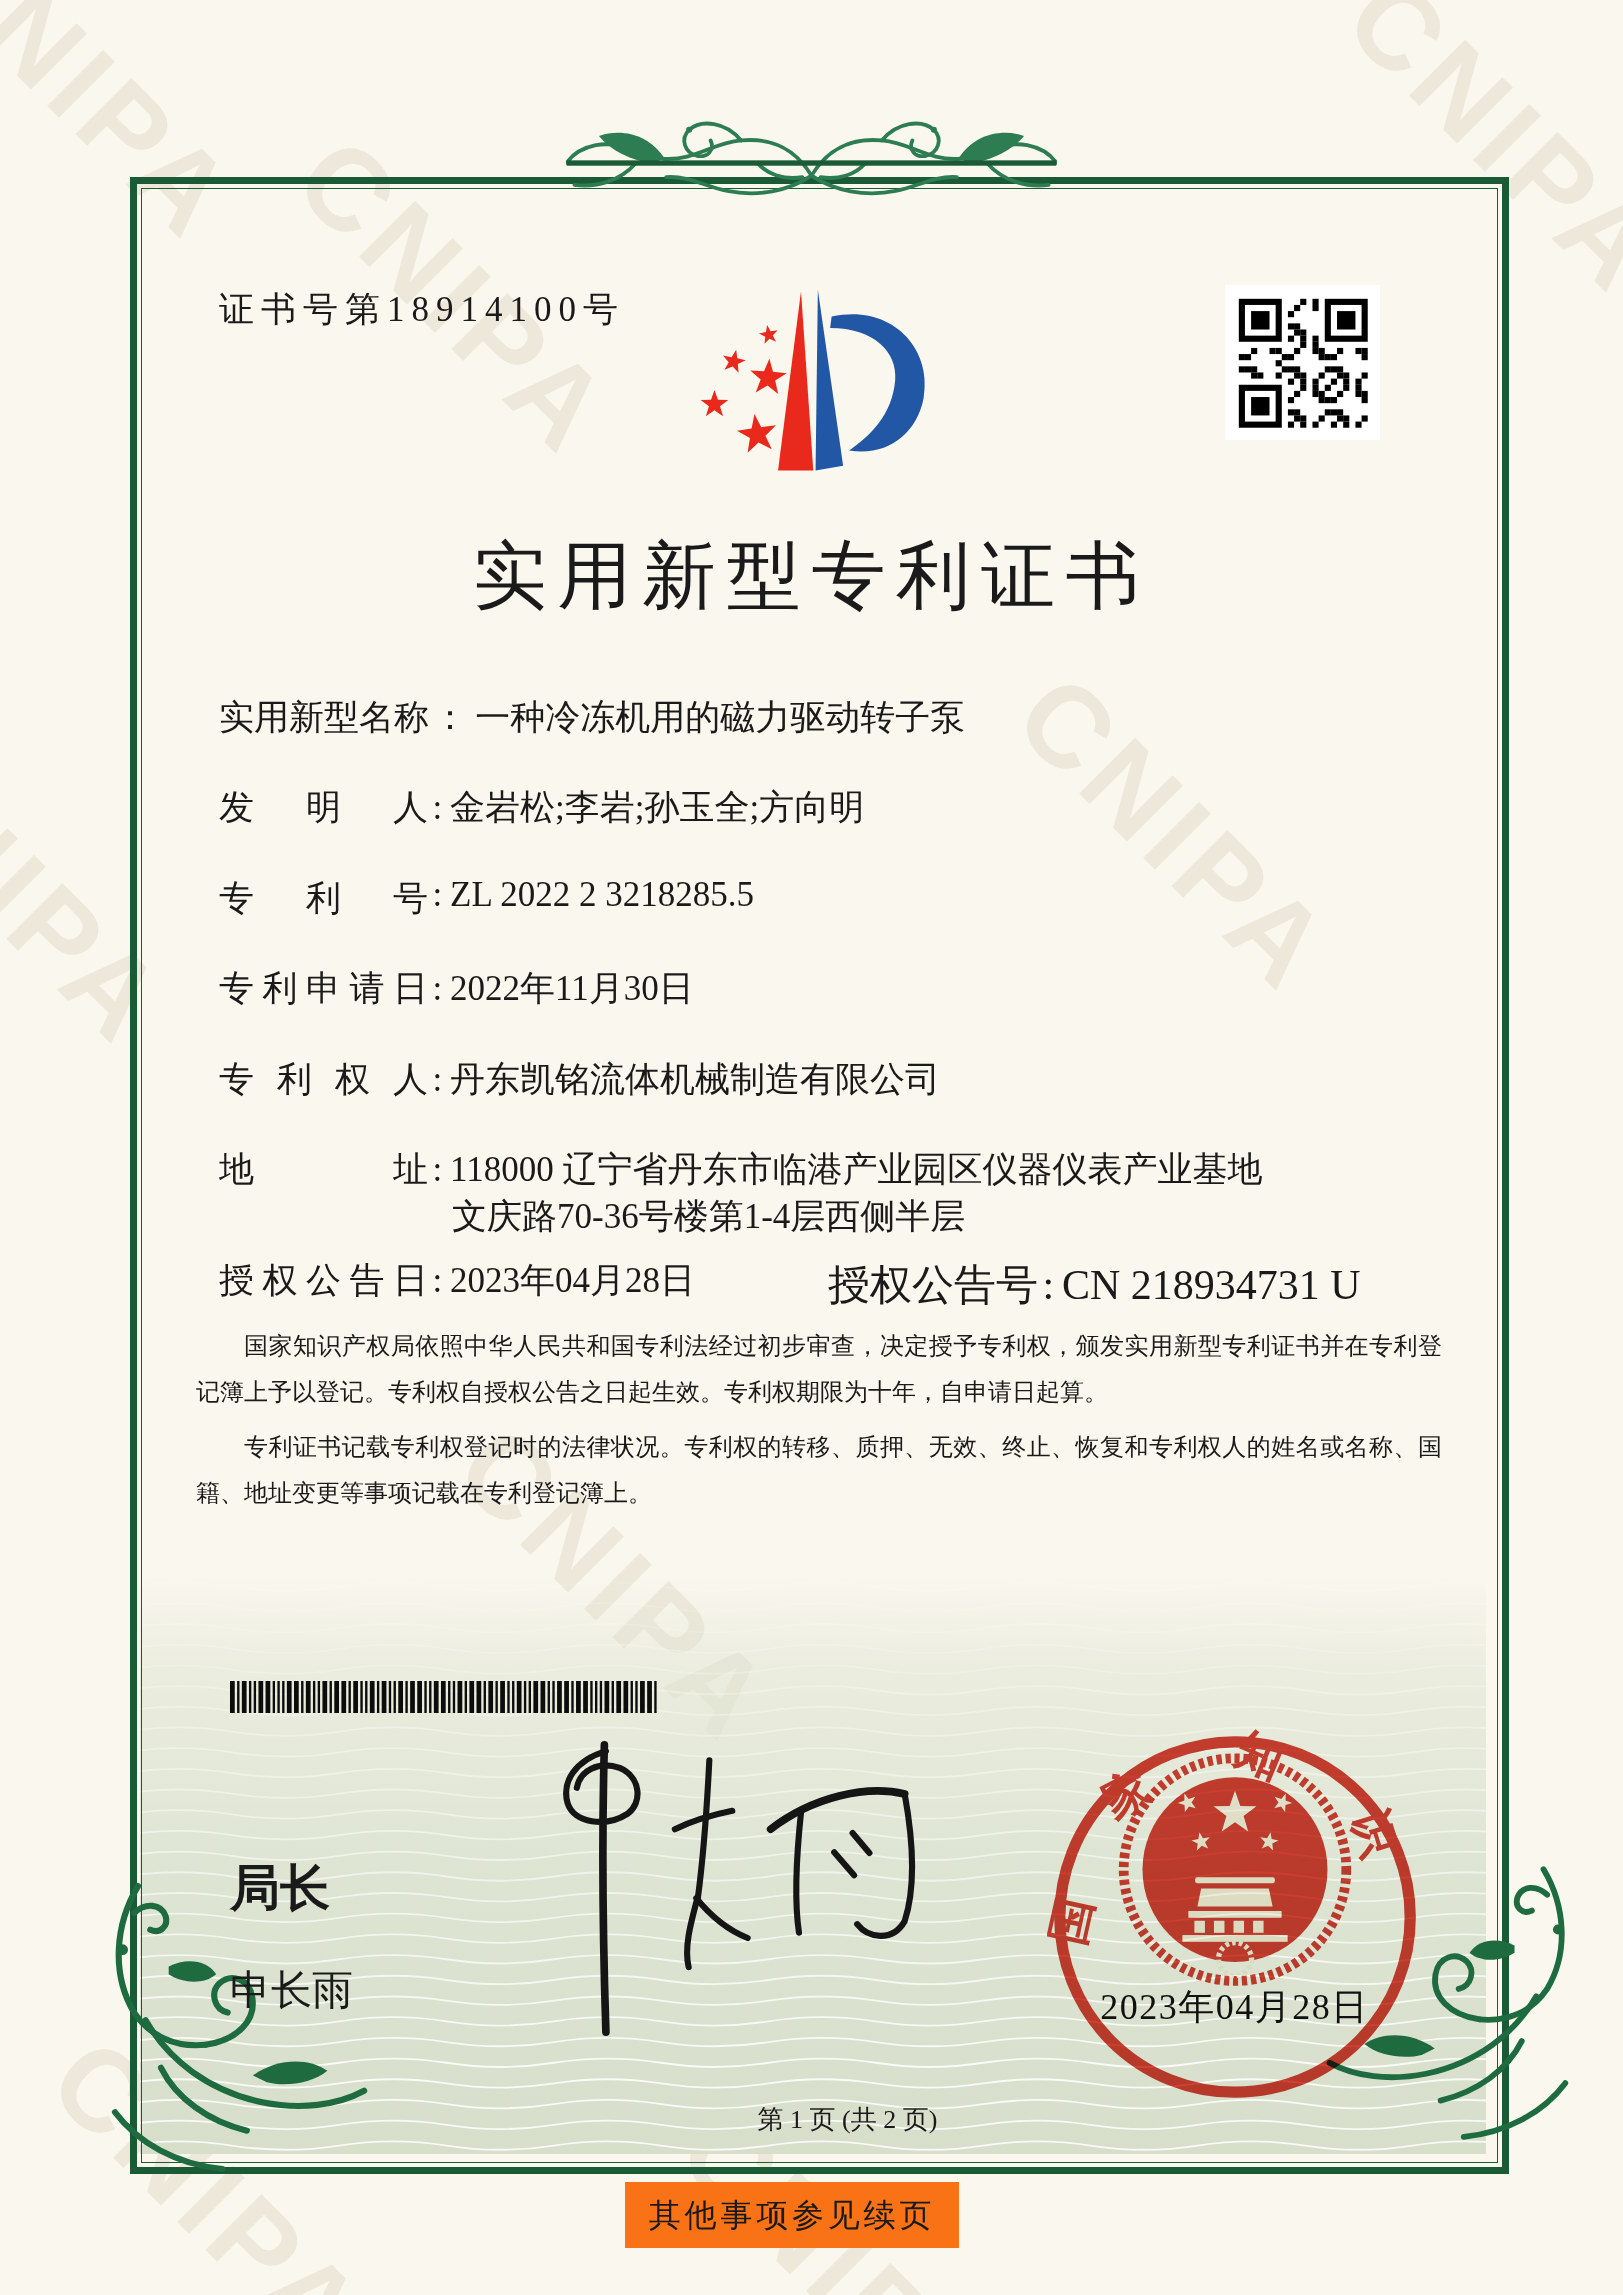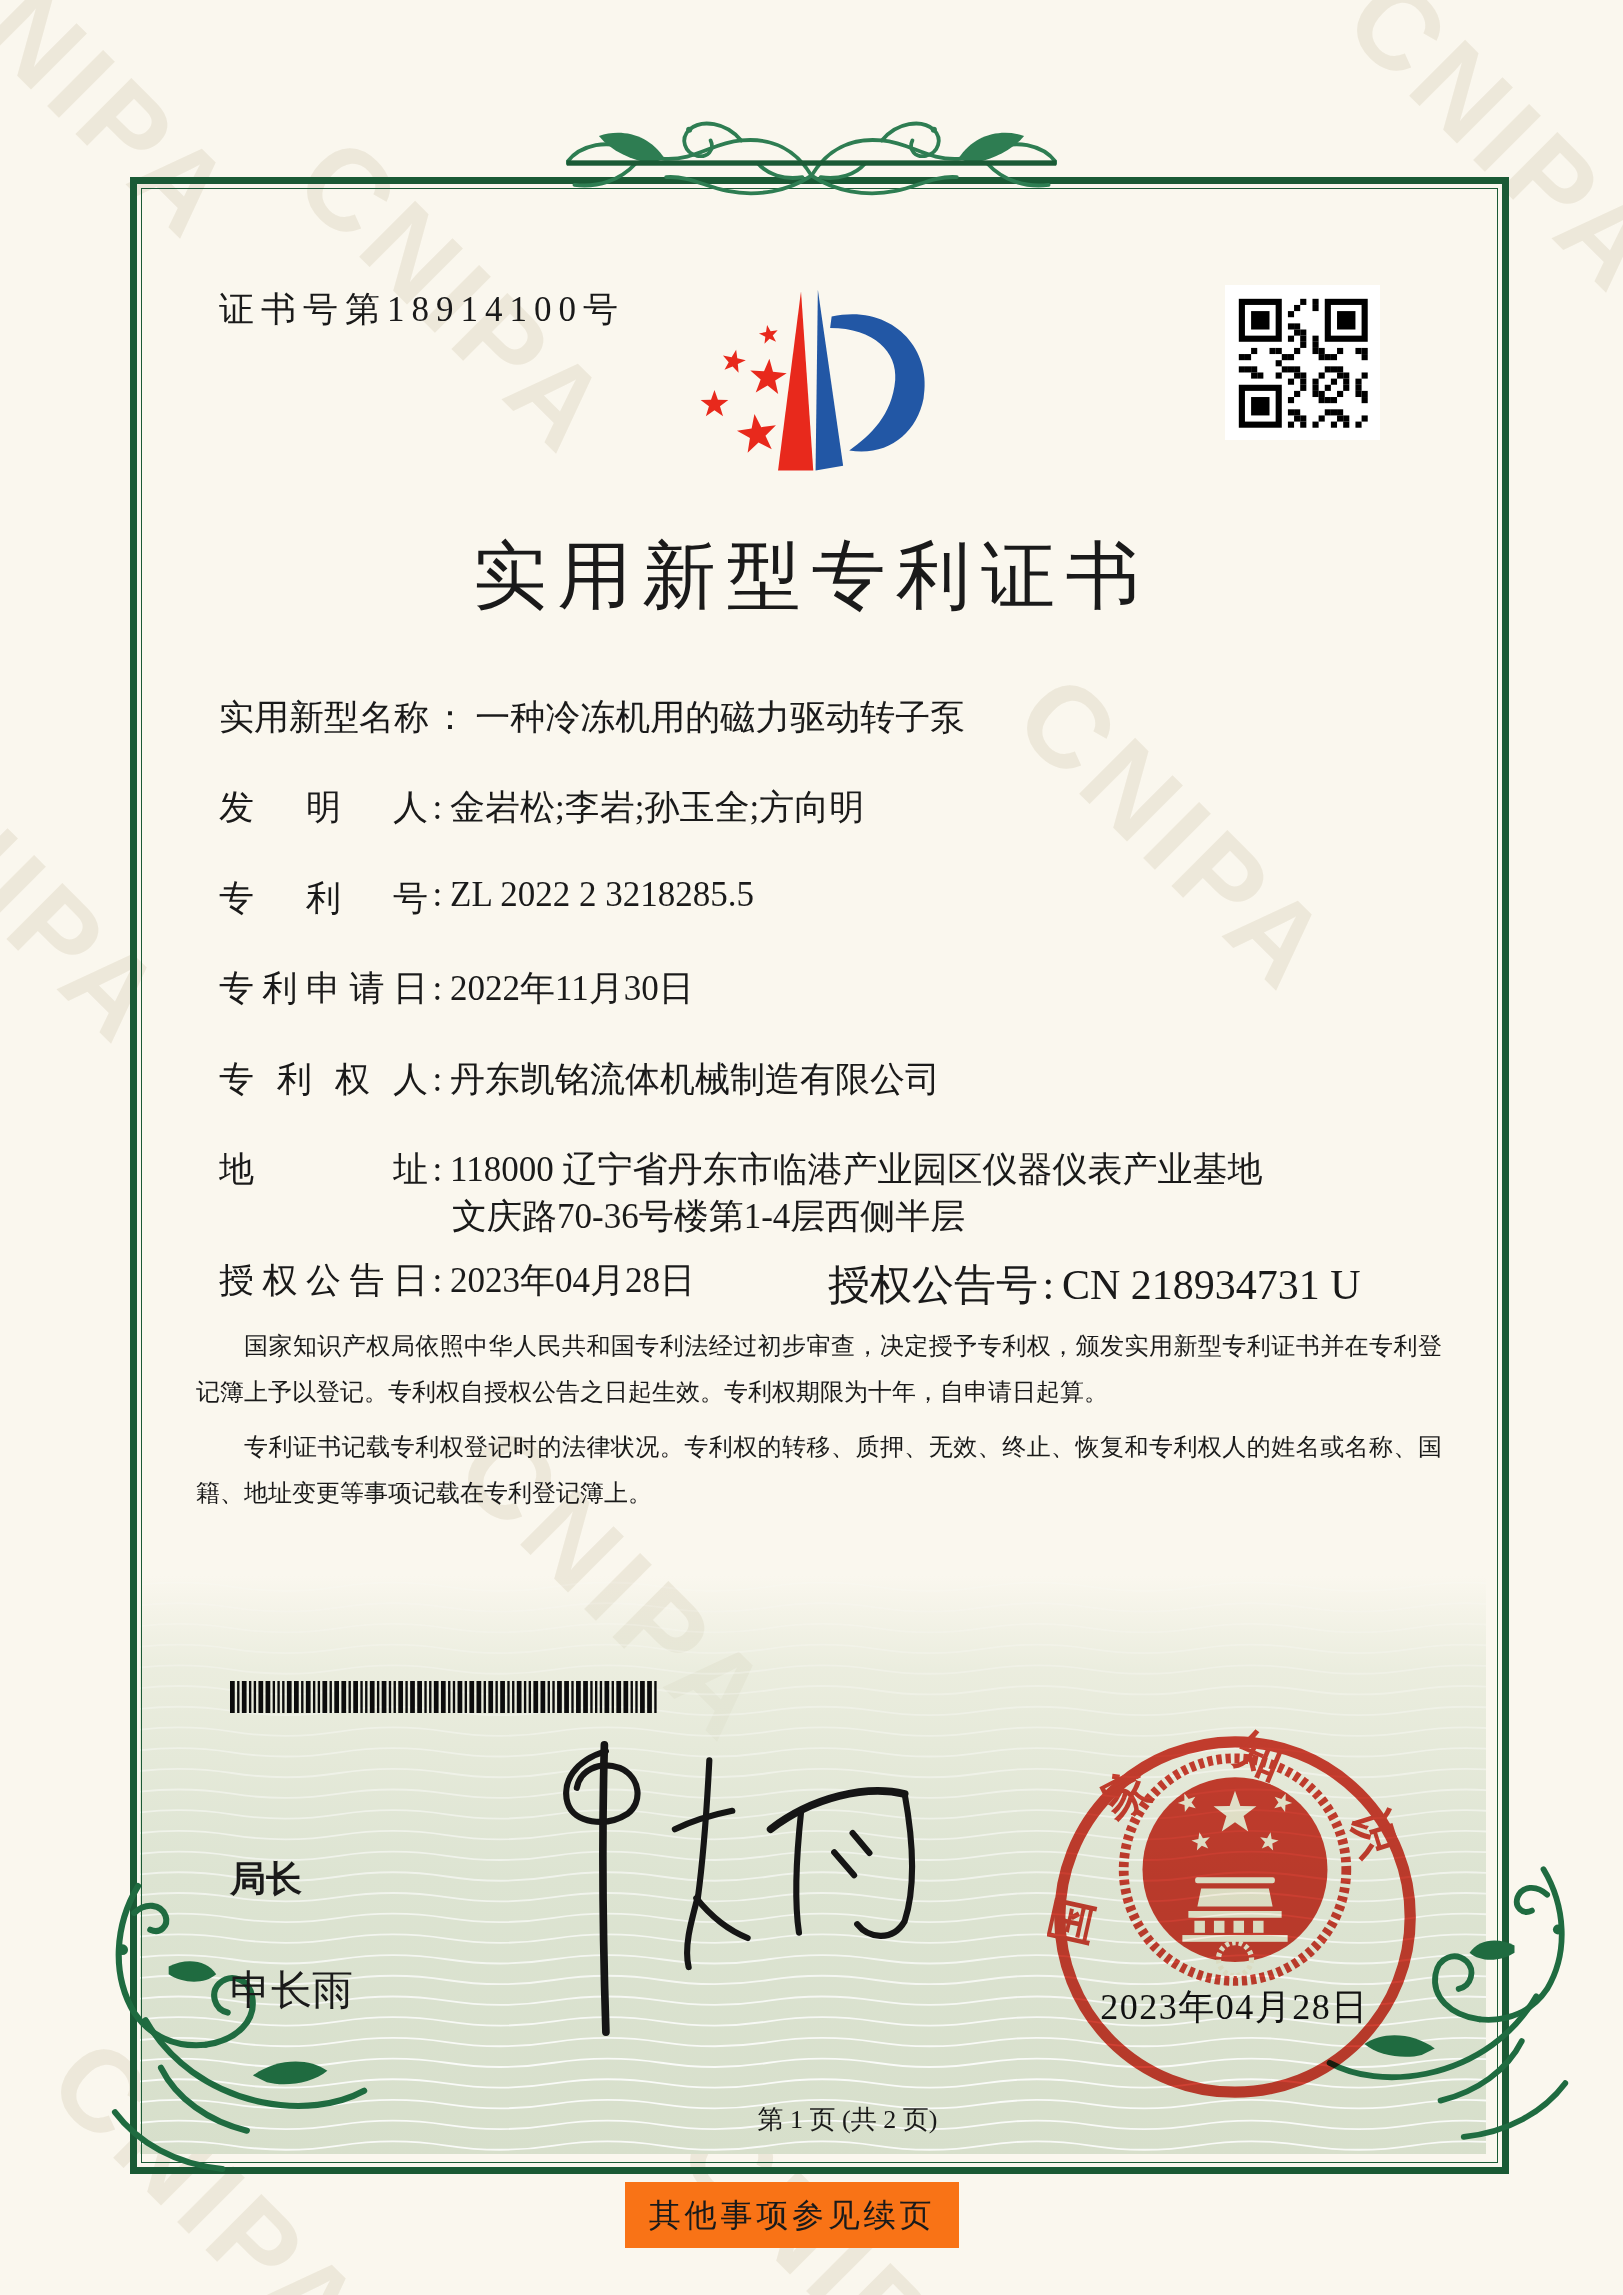--- a/index.html
+++ b/index.html
@@ -30,21 +30,21 @@
   .val{display:inline-block;}
   .val2{position:absolute;left:452px;font-size:35px;z-index:4;white-space:nowrap;}
   .grant2{position:absolute;left:828px;font-size:42px;z-index:4;white-space:nowrap;}
   
   .body{position:absolute;left:196px;top:1323px;width:1246px;font-size:24px;line-height:46px;
         text-align:justify;z-index:4;}
   .body p{margin:0 0 9.2px 0;text-indent:2em;}
   
   .barcode{left:230px;top:1681px;width:429px;height:32px;z-index:4;}
   
-  .sigtitle{left:230px;top:1855px;font-size:36px;font-weight:bold;
+  .sigtitle{left:230px;top:1855px;font-size:50px;font-weight:bold;
             font-family:"Liberation Sans","DejaVu Sans",sans-serif;z-index:4;}
   .signame{left:230px;top:1963px;font-size:41px;font-weight:normal;
            font-family:"Liberation Sans","DejaVu Sans",sans-serif;z-index:4;}
   .sig{left:491px;top:1737px;z-index:4;}
   
   .seal{left:1047px;top:1729px;width:376px;height:376px;z-index:5;mix-blend-mode:multiply;opacity:.96;}
   .sealdate{left:1062px;top:1983px;width:345px;text-align:center;font-size:36px;letter-spacing:1.5px;
             z-index:6;color:#111;}
   
   .pagefoot{left:0;top:2102px;width:1623px;text-align:center;font-size:26px;z-index:4;padding-left:36px;}

